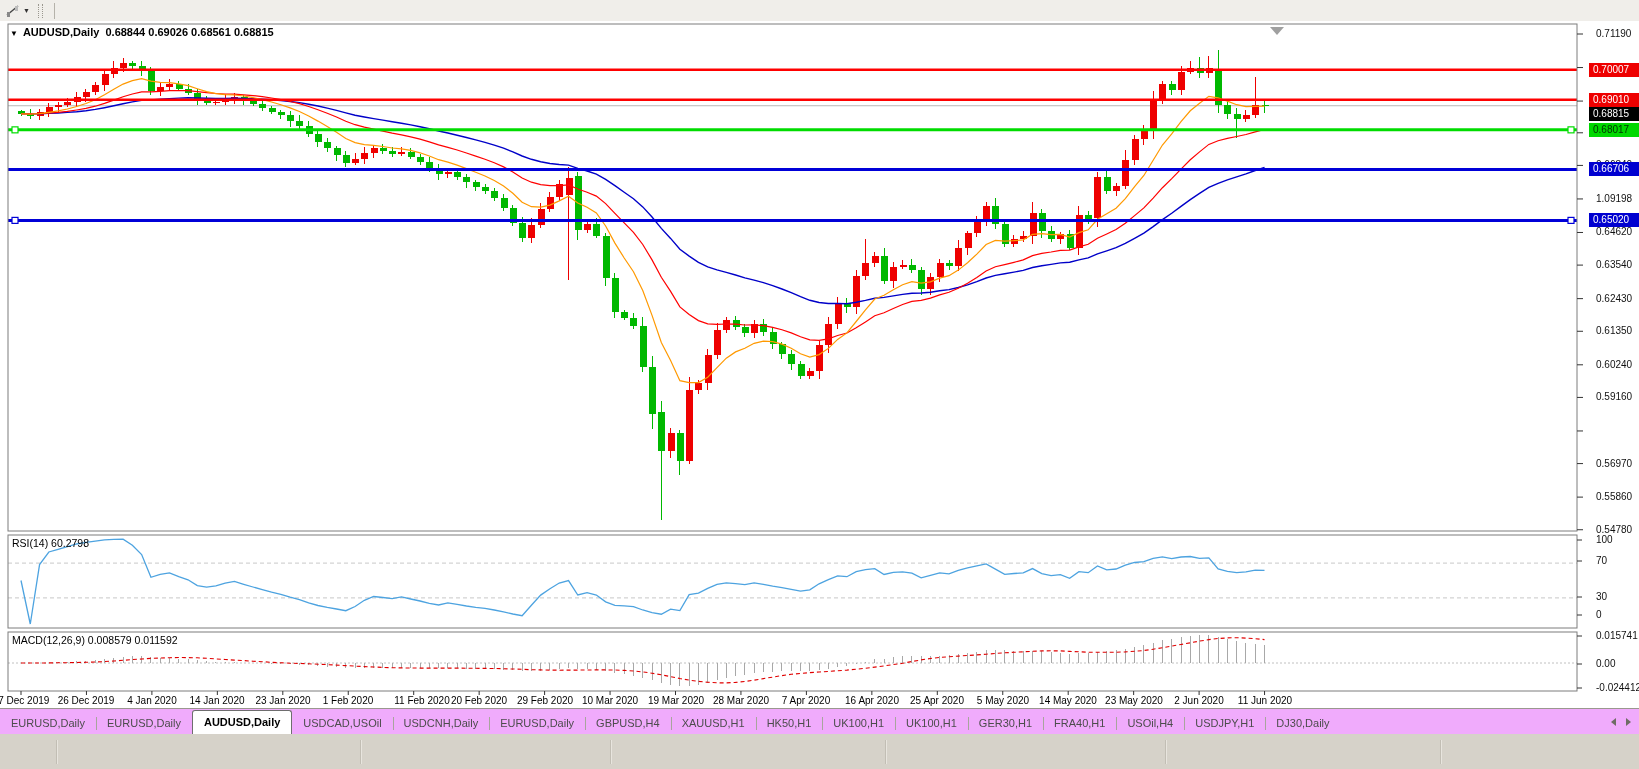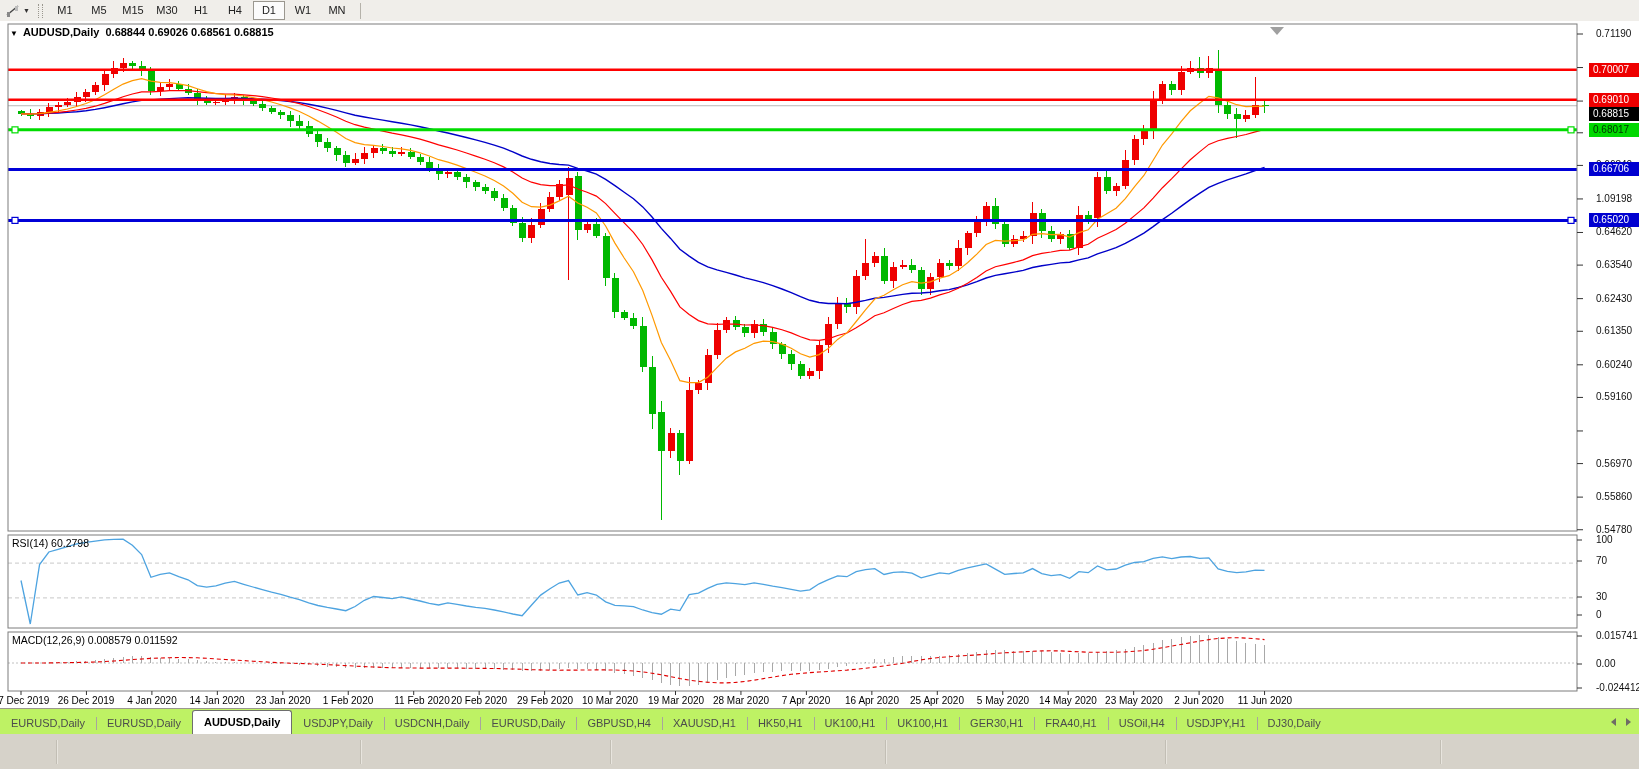--- a/index.html
+++ b/index.html
@@ -15,21 +15,21 @@
     border:1px solid transparent;margin:0 1px;}
   .tf-btn.active{background:#fbfbfb;border:1px solid #9a978f;}
   .tb-sep{width:1px;height:16px;background:#b5b2aa;margin:0 6px;}
   
   #client{position:absolute;left:0;top:21px;width:1639px;height:687px;background:#ffffff;}
   #plot{position:absolute;left:0;top:0;z-index:1;}
   .chart-title{position:absolute;left:10px;top:5px;z-index:3;font-size:11px;font-weight:600;color:#000;}
   .chart-title .tri{font-size:8px;margin-right:5px;}
   .ind-label{position:absolute;z-index:3;font-size:10.5px;color:#000;}
   
-  #tabbar{position:absolute;left:0;top:708px;width:1639px;height:25px;background:#bef264;
+  #tabbar{position:absolute;left:0;top:708px;width:1639px;height:25px;background:#f0abfc;
     border-top:1px solid #9a978f;display:flex;align-items:flex-end;z-index:5;}
   .tab{height:21px;line-height:21px;padding:0 11px;font-size:11px;color:#4c4c4c;position:relative;}
   .tab:not(:first-child)::before{content:"";position:absolute;left:0;top:4px;height:13px;border-left:1px solid #a8a59d;}
   .tab.active{background:#ffffff;border:1px solid #6e6e6e;border-bottom:none;height:23px;line-height:23px;
     color:#000;font-weight:bold;border-radius:3px 3px 0 0;z-index:6;}
   .tab.active::before{display:none;}
   .tab.active + .tab::before{display:none;}
   #tab-arrows{margin-left:auto;margin-right:8px;display:flex;gap:10px;align-self:center;}
   .arr{width:0;height:0;border-top:4px solid transparent;border-bottom:4px solid transparent;}
   .arr.left{border-right:5px solid #6f6c65;}
@@ -47,31 +47,20 @@
   <div id="toolbar">
     <span class="tool-icon">
       <svg width="16" height="16" viewBox="0 0 16 16">
         <path d="M2 12 L13 3" stroke="#444" stroke-width="1.4" fill="none"></path>
         <rect x="2" y="9" width="3" height="5" fill="#888"></rect>
         <rect x="10" y="3" width="3" height="5" fill="#bbb"></rect>
       </svg>
     </span>
     <span class="tool-caret">▼</span>
     <span class="grip"></span>
-    <span id="tf-buttons" style="display:flex">
-        <span class="tf-btn">M1</span>
-        <span class="tf-btn">M5</span>
-        <span class="tf-btn">M15</span>
-        <span class="tf-btn">M30</span>
-        <span class="tf-btn">H1</span>
-        <span class="tf-btn">H4</span>
-        <span class="tf-btn active">D1</span>
-        <span class="tf-btn">W1</span>
-        <span class="tf-btn">MN</span>
-      </span>
     <span class="tb-sep"></span>
   </div>
 
   <div id="client">
     <div class="chart-title">
       <span class="tri">▼</span><span>AUDUSD,Daily</span>&nbsp;&nbsp;<span>0.68844 0.69026 0.68561 0.68815</span>
     </div>
     <div class="ind-label" style="left:12px;top:516px;">RSI(14) 60.2798</div>
     <div class="ind-label" style="left:12px;top:613px;">MACD(12,26,9) 0.008579 0.011592</div>
   </div>
@@ -550,21 +539,21 @@
       <line x1="1068.2" y1="691" x2="1068.2" y2="695" stroke="#333" stroke-width="1"></line>
       <line x1="1133.65" y1="691" x2="1133.65" y2="695" stroke="#333" stroke-width="1"></line>
       <line x1="1199.1000000000001" y1="691" x2="1199.1000000000001" y2="695" stroke="#333" stroke-width="1"></line>
       <line x1="1264.55" y1="691" x2="1264.55" y2="695" stroke="#333" stroke-width="1"></line>
     </svg>
 
   <div id="tabbar">
     <span class="tab">EURUSD,Daily</span>
       <span class="tab">EURUSD,Daily</span>
       <span class="tab active">AUDUSD,Daily</span>
-      <span class="tab">USDJPY,Daily</span>
+      <span class="tab">USDCAD,USOil</span>
       <span class="tab">USDCNH,Daily</span>
       <span class="tab">EURUSD,Daily</span>
       <span class="tab">GBPUSD,H4</span>
       <span class="tab">XAUUSD,H1</span>
       <span class="tab">HK50,H1</span>
       <span class="tab">UK100,H1</span>
       <span class="tab">UK100,H1</span>
       <span class="tab">GER30,H1</span>
       <span class="tab">FRA40,H1</span>
       <span class="tab">USOil,H4</span>

